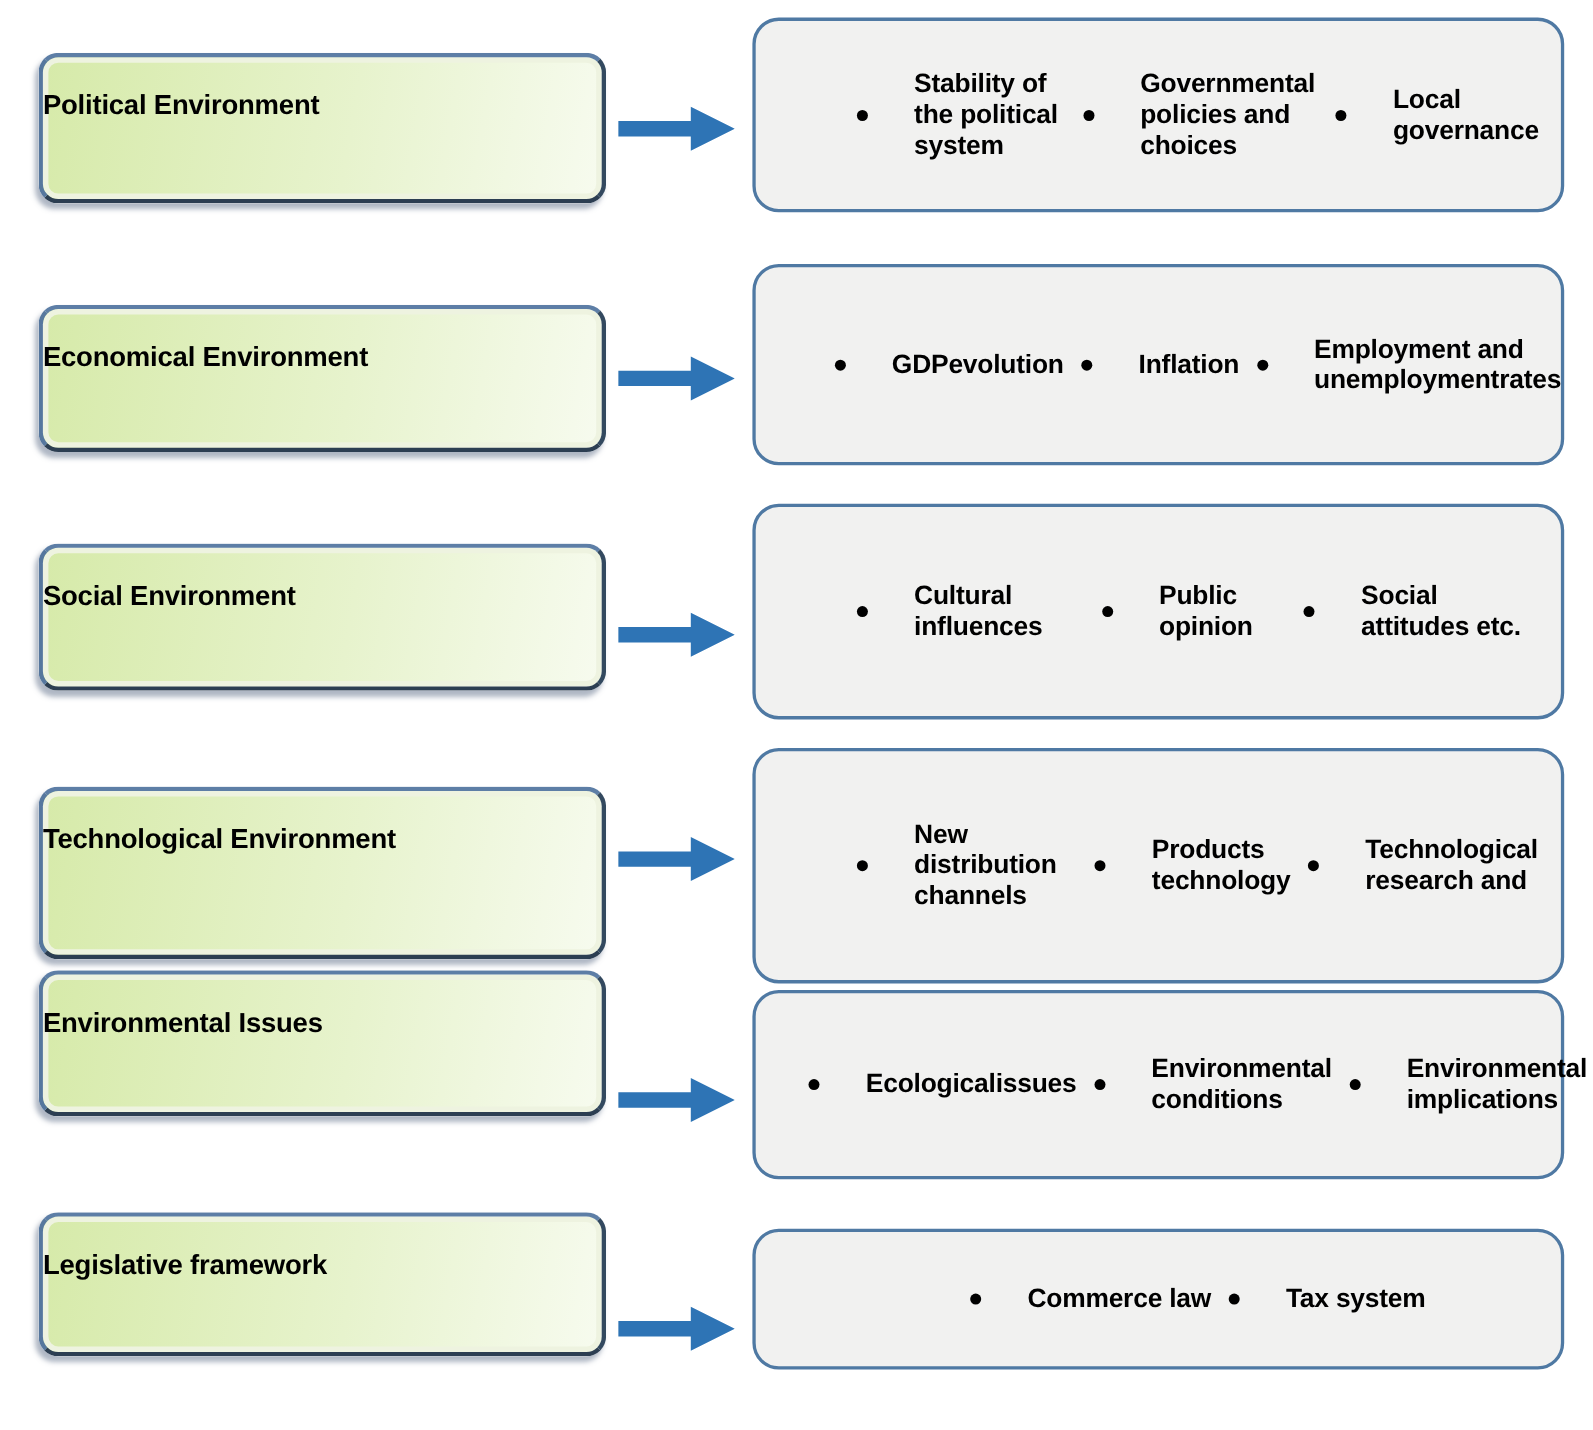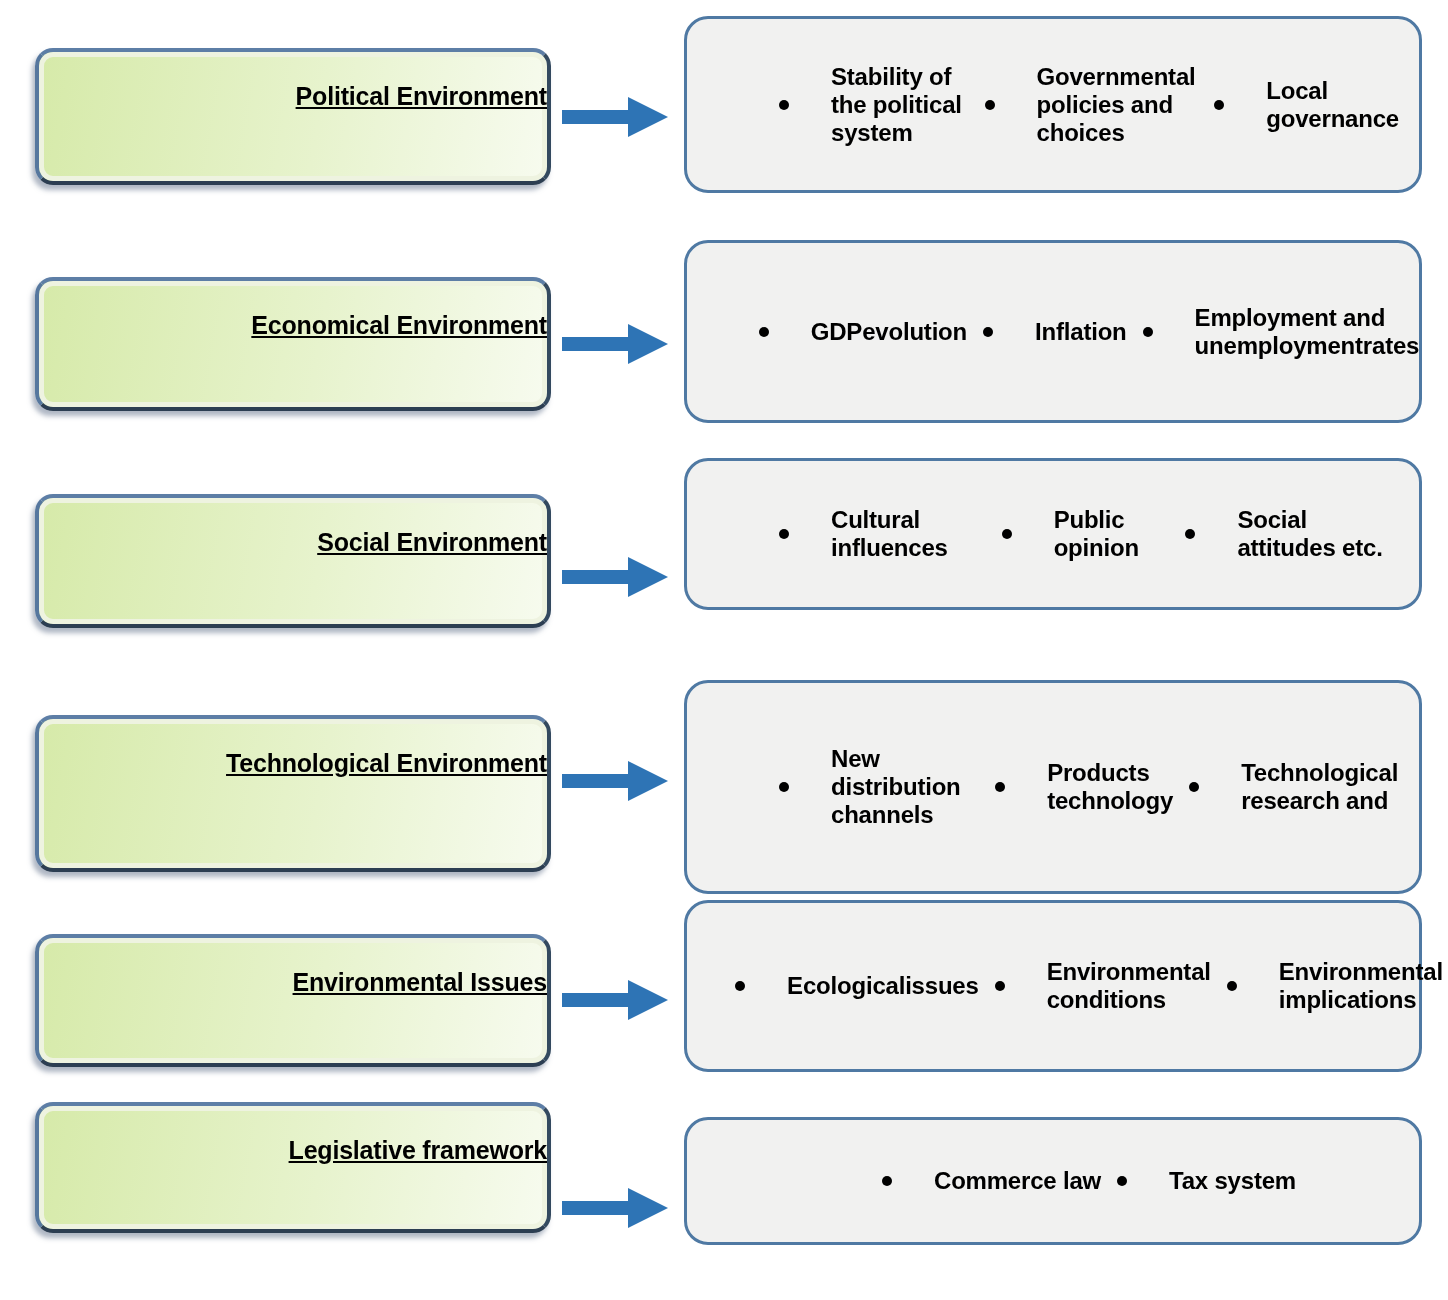--- a/index.html
+++ b/index.html
@@ -18,26 +18,25 @@
     border-top-color:#5d7ea6;
     border-left-color:#56779e;
     border-right-color:#33495f;
     border-bottom-color:#2c3e52;
     border-radius:18px;
     background:linear-gradient(100deg, var(--green-fill-start,#d6eaa9) 0%, #e7f3cd 55%, var(--green-fill-end,#f7fbef) 100%);
     box-shadow: inset 0 0 0 5px #eef3e0, -3px 5px 5px rgba(96,112,138,.5);
   }
   .green-label{
     padding-top:30px;
-    text-align:right;
+    text-align:left;
     font-size:25px;
     font-weight:bold;
     letter-spacing:-0.2px;
     color:#000;
-    text-decoration:underline;
   }
   .grey-box{
     position:absolute;
     left:684px;width:738px;
     box-sizing:border-box;
     border:3px solid var(--grey-border,#4f79a3);
     border-radius:24px;
     background:var(--grey-fill,#f1f1f0);
     display:flex;
     flex-direction:row;
@@ -117,21 +116,21 @@
       <span class="bullet-text">Employment and unemploymentrates</span>
     </div>
   </div>
 
   <div class="green-box" style="top:494px;height:134px">
     <div class="green-label">Social Environment</div>
   </div>
   <svg class="arrow" style="top:555px" viewBox="0 0 106 44">
     <path d="M0,15 H66 V2 L106,22 L66,42 V29 H0 Z" fill="currentColor"></path>
   </svg>
-  <div class="grey-box" style="top:458px;height:152px">
+  <div class="grey-box" style="top:458px;height:196px">
     <div class="bullet-line">
       <span class="dot"></span>
       <span class="bullet-text">Cultural influences</span>
     </div>
     <div class="bullet-line">
       <span class="dot"></span>
       <span class="bullet-text">Public opinion</span>
     </div>
     <div class="bullet-line">
       <span class="dot"></span>
@@ -153,21 +152,21 @@
     <div class="bullet-line">
       <span class="dot"></span>
       <span class="bullet-text">Products technology</span>
     </div>
     <div class="bullet-line">
       <span class="dot"></span>
       <span class="bullet-text">Technological research and</span>
     </div>
   </div>
 
-  <div class="green-box" style="top:934px;height:133px">
+  <div class="green-box" style="top:882px;height:133px">
     <div class="green-label">Environmental  Issues</div>
   </div>
   <svg class="arrow" style="top:978px" viewBox="0 0 106 44">
     <path d="M0,15 H66 V2 L106,22 L66,42 V29 H0 Z" fill="currentColor"></path>
   </svg>
   <div class="grey-box" style="top:900px;height:172px">
     <div class="bullet-line">
       <span class="dot"></span>
       <span class="bullet-text">Ecologicalissues</span>
     </div>

